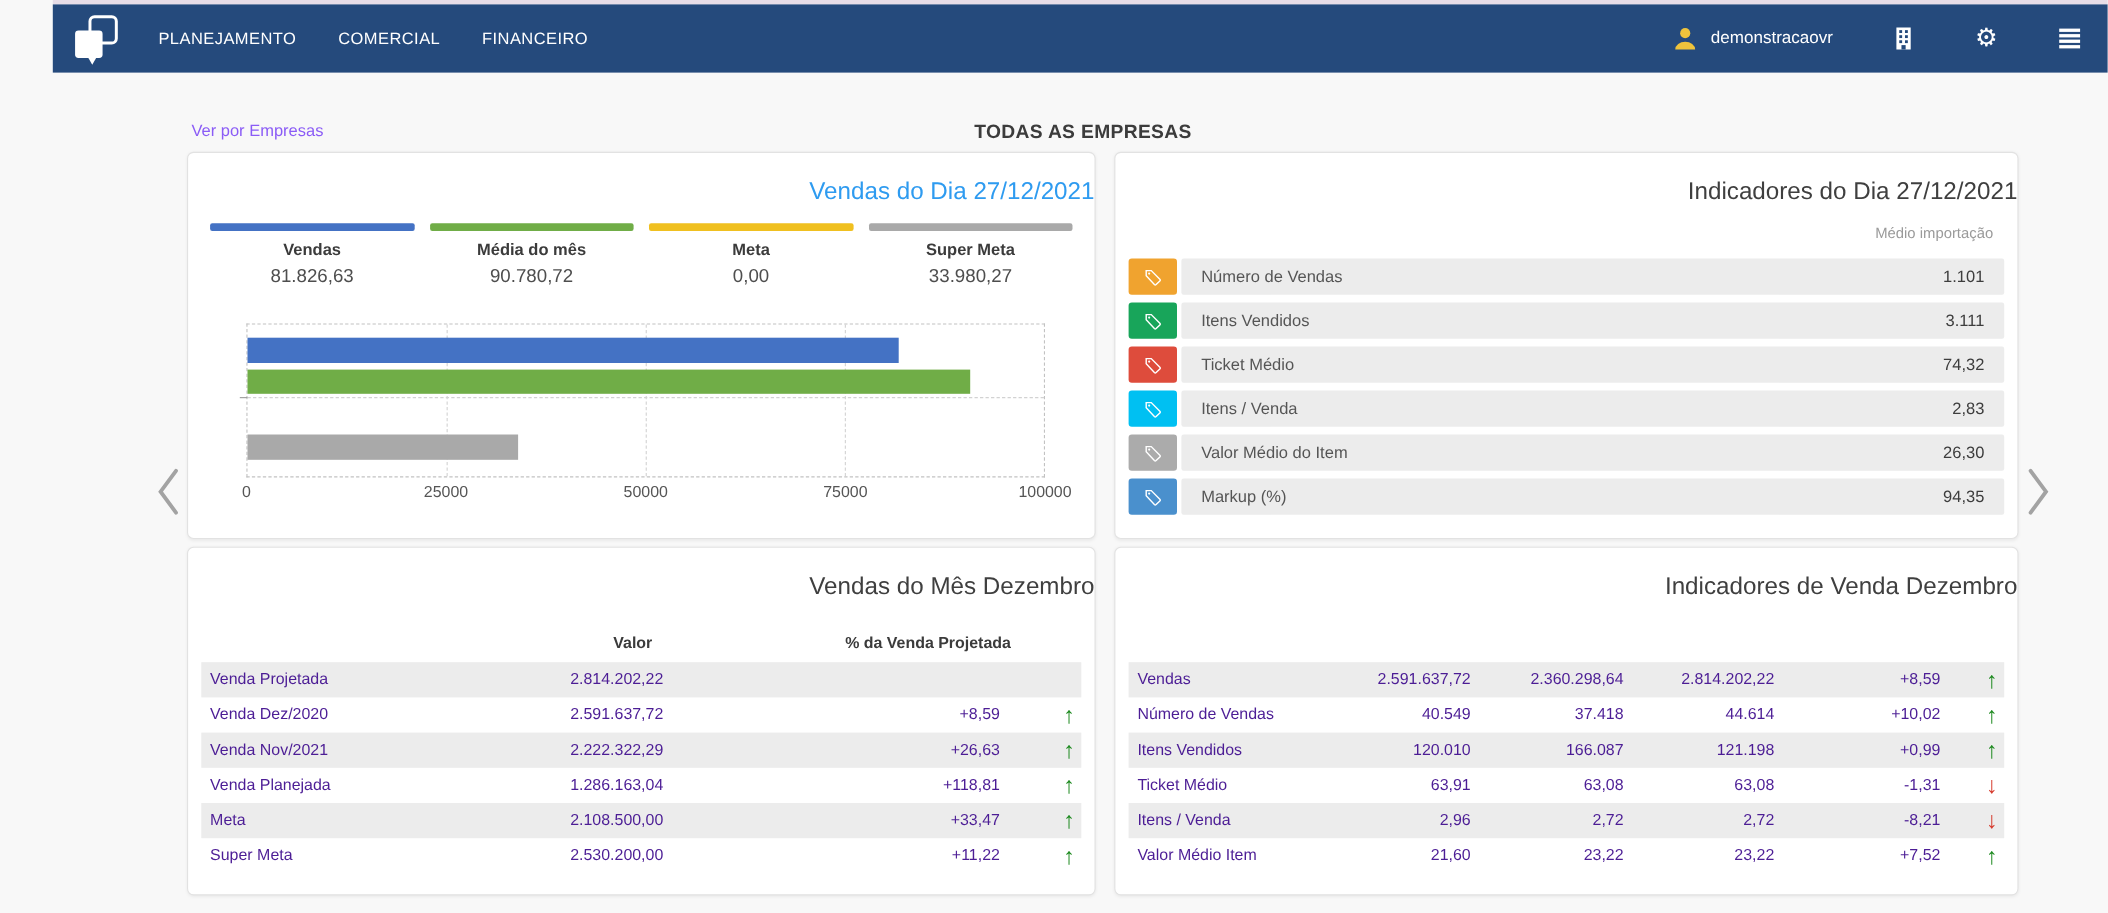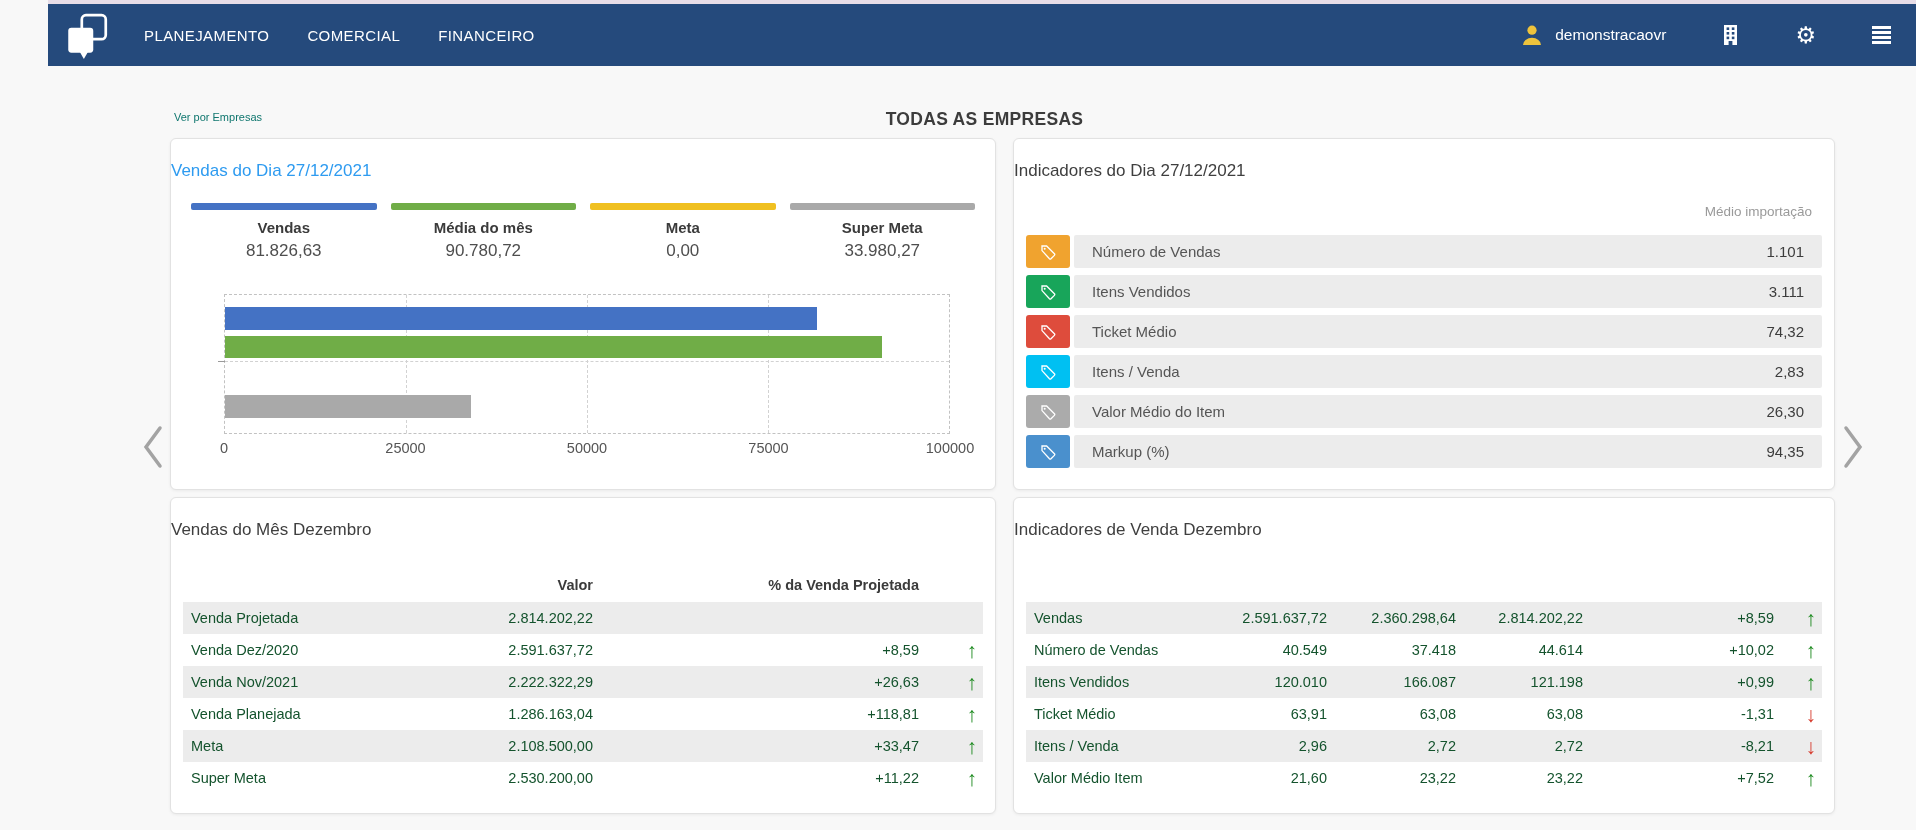--- a/index.html
+++ b/index.html
@@ -21,41 +21,41 @@
   .nav-item { color:#fff; font-size:15px; letter-spacing:.4px; cursor:pointer; }
   .nav-right { margin-left:auto; display:flex; align-items:center; }
   .user-icon { width:22px; height:22px; margin-right:12px; }
   .nav-user { font-size:15.5px; cursor:pointer;text-align:center; }
   .nav-ico { margin-left:56px; cursor:pointer; display:flex; align-items:center; }
   .gear-glyph { font-family:"DejaVu Sans", sans-serif; font-size:23px; color:#fff; line-height:1; }
   .burger div { width:19px; height:2.6px; background:#fff; margin:2.4px 0; }
 
   
   .link-empresas {
-    position:absolute; left:126px; top:111px; color:#0f766e;
-    font-size:11px; cursor:pointer; text-decoration:none;
+    position:absolute; left:126px; top:111px; color:#8b5cf6;
+    font-size:15px; cursor:pointer; text-decoration:none;
   }
   .page-title {
     position:absolute; left:0; right:0; top:109px; text-align:center;
     font-size:17.5px; font-weight:bold; color:#3c3c3c; letter-spacing:.3px;
   }
 
   
   .card {
     position:absolute; background:#fff; border:1px solid #e2e2e2;
     border-radius:6px; box-shadow:0 1px 3px rgba(0,0,0,.06);
   }
   #card-vendas-dia    { left:122px; top:138px; width:826px; height:352px; }
   #card-ind-dia       { left:965px; top:138px; width:822px; height:352px; }
   #card-vendas-mes    { left:122px; top:497px; width:826px; height:317px; }
   #card-ind-mes       { left:965px; top:497px; width:822px; height:317px; }
 
   .card-title {
-    position:absolute; left:0; right:0; top:22px; text-align:left;
-    font-size:17px; color:#3f3f3f;
+    position:absolute; left:0; right:0; top:22px; text-align:right;
+    font-size:22px; color:#3f3f3f;
   }
   .card-title.blue { color:#2e9bf0; }
 
   
   .chev { position:absolute; top:424px; cursor:pointer; }
   .chev.left  { left:92px; }
   .chev.right { left:1792px; }
 
   
   .metrics { position:absolute; left:20px; right:20px; top:64px; display:flex; gap:14px; }
@@ -99,21 +99,21 @@
   .rows3, .head3 { position:absolute; left:12px; right:12px; }
   .head3 { top:74px; }
   .rows3 { top:104px; }
   .g3 { grid-template-columns:280px 130px 1fr 56px; }
   .rows4, .head4 { position:absolute; left:12px; right:12px; }
   .head4 { top:74px; }
   .rows4 { top:104px; }
   .g4 { grid-template-columns:170px 131px 129px 127px 1fr 34px; }
 
   .thead { height:26px; font-size:14.5px; font-weight:bold; color:#3b3b3b; }
-  .trow  { height:32px; font-size:14.5px; color:#14532d; }
+  .trow  { height:32px; font-size:14.5px; color:#4c1d95;gap:10px; }
   .trow:nth-of-type(odd) { background:#ececec; }
   .cl { text-align:left;  padding-left:8px; }
   .cr { text-align:right; }
   .pad-pct3 { padding-right:8px; }
   .pad-pct4 { padding-right:14px; }
 
   .trend { font-size:21px; font-weight:bold; line-height:1; padding-right:6px; text-align:right; }
   .trend.up::before   { content:"\2191"; color:#1d8a1f; }
   .trend.down::before { content:"\2193"; color:#d63a2c; }
 </style>

